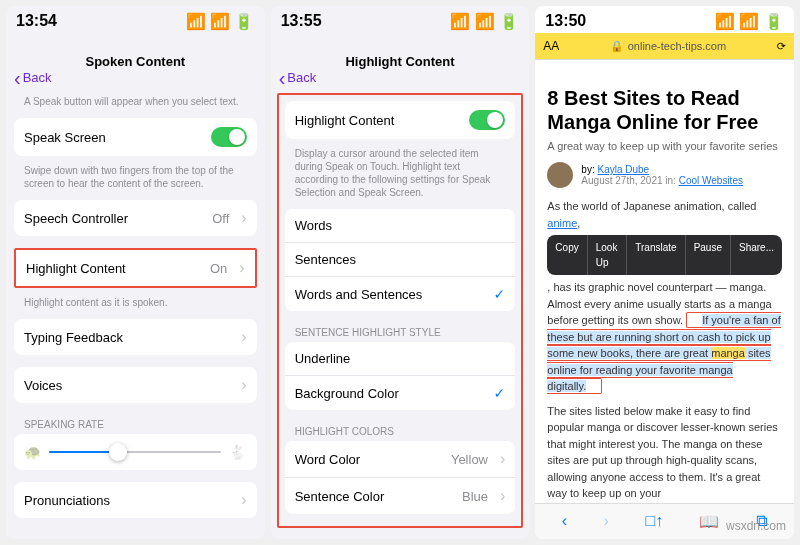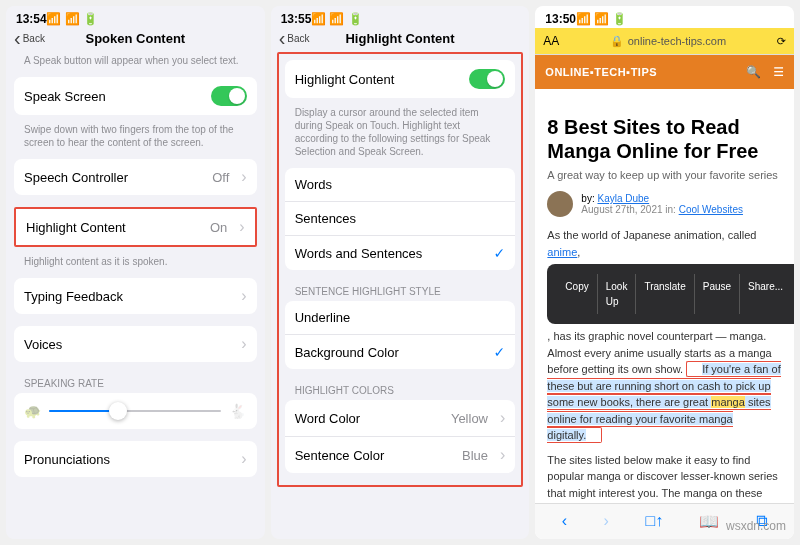--- a/index.html
+++ b/index.html
@@ -1,21 +1,21 @@
 <!DOCTYPE html>
 <html><head>
 <meta charset="utf-8">
 <style>
 * { box-sizing: border-box; margin: 0; padding: 0; }
 body { font-family: -apple-system, Helvetica, Arial, sans-serif; background: #f0f0f0; width: 800px; height: 545px; display: flex; gap: 6px; padding: 6px; }
 .phone { flex: 1; background: #f2f2f7; border-radius: 8px; overflow: hidden; display: flex; flex-direction: column; font-size: 12px; position: relative; }
-.statusbar { display: flex; padding: 6px 10px 2px; font-size: 12px; font-weight: 600; }
+.statusbar { display: flex; justify-content: space-between; padding: 6px 10px 2px; font-size: 16px; font-weight: 600; }
 .statusbar .icons { display: flex; gap: 3px; align-items: center; }
 .nav { display: flex; align-items: center; padding: 4px 8px 8px; position: relative; }
-.back { color: #404040; font-size: 10px; display: flex; align-items: center; }
+.back { color: #6d28d9; font-size: 13px; display: flex; align-items: center; margin-top: 33px; }
 .back::before { content: "‹"; font-size: 20px; margin-right: 2px; line-height: 12px; }
 .navtitle { position: absolute; left: 50%; transform: translateX(-50%); font-weight: 600; font-size: 13px; }
 .list { padding: 0 8px; }
 .group { background: #fff; border-radius: 8px; margin-bottom: 6px; overflow: hidden; }
 .row { display: flex; align-items: center; justify-content: space-between; padding: 9px 10px; border-bottom: 0.5px solid #e5e5ea; font-size: 13px; }
 .row:last-child { border-bottom: none; }
 .rowlabel { color: #000; }
 .rowval { color: #8e8e93; display: flex; align-items: center; gap: 12px; }
 .chev { color: #c7c7cc; }
 .chev::after { content: "›"; font-size: 16px; }
@@ -37,21 +37,21 @@
 .logo { color: #fff; font-size: 11px; font-weight: bold; letter-spacing: .5px; }
 .logo .w { color: #fff; }
 .article { padding: 10px 12px; background: #fff; flex: 1; overflow: hidden; }
 .h1 { font-size: 20px; font-weight: bold; line-height: 1.2; margin-bottom: 6px; margin-top: 16px; }
 .sub { font-size: 11px; color: #666; margin-bottom: 10px; }
 .byline { display: flex; gap: 8px; align-items: center; margin-bottom: 10px; font-size: 10px; }
 .avatar { width: 26px; height: 26px; border-radius: 50%; background: #8b7355; }
 .byline a { color: #1a73e8; text-decoration: underline; }
 .para { font-size: 11px; line-height: 1.5; color: #333; margin-bottom: 8px; }
 .para a { color: #1a73e8; text-decoration: underline; }
-.menu { background: #2c2c2e; border-radius: 8px; display: flex; padding: 10px; margin: 4px 0; width: fit-content; }
+.menu { background: #2c2c2e; border-radius: 8px; display: flex; padding: 0; margin: 4px 0; width: fit-content; }
 .menu span { color: #fff; font-size: 10px; padding: 5px 8px; border-right: 0.5px solid #555; }
 .menu span:last-child { border-right: none; }
 .hlsel { background: #cce5ff; }
 .hlword { background: #ffe066; }
 .bottombar { display: flex; justify-content: space-around; padding: 8px; background: #f8f8f8; border-top: 0.5px solid #ddd; }
 .bottombar span { color: #007aff; font-size: 16px; }
 .watermark { position: absolute; bottom: 6px; right: 8px; font-size: 12px; color: #999; z-index: 10; }
 </style>
 </head>
 <body>
@@ -189,27 +189,20 @@
 <div class="phone" style="background:#fff">
   <div class="statusbar">
     <span>13:50</span>
     <span class="icons">📶 📶 🔋</span>
   </div>
   <div class="safbar">
     <span style="font-size:12px">AA</span>
     <span class="urlbox">🔒 <span>online-tech-tips.com</span></span>
     <span>⟳</span>
   </div>
-  <div class="webhead">
-    <span class="logo"><span class="w">ONLINE▪TECH▪TIPS</span></span>
-    <span style="color:#fff;display:flex;gap:12px">
-        <span>🔍</span>
-        <span>☰</span>
-      </span>
-  </div>
   <div class="article">
     <div class="h1">8 Best Sites to Read Manga Online for Free</div>
     <div class="sub">A great way to keep up with your favorite series</div>
     <div class="byline">
       <div class="avatar"></div>
       <div>
         <div><span>by:</span> <a>Kayla Dube</a></div>
         <div style="color:#888"><span>August 27th, 2021 in:</span> <a>Cool Websites</a></div>
       </div>
     </div>

